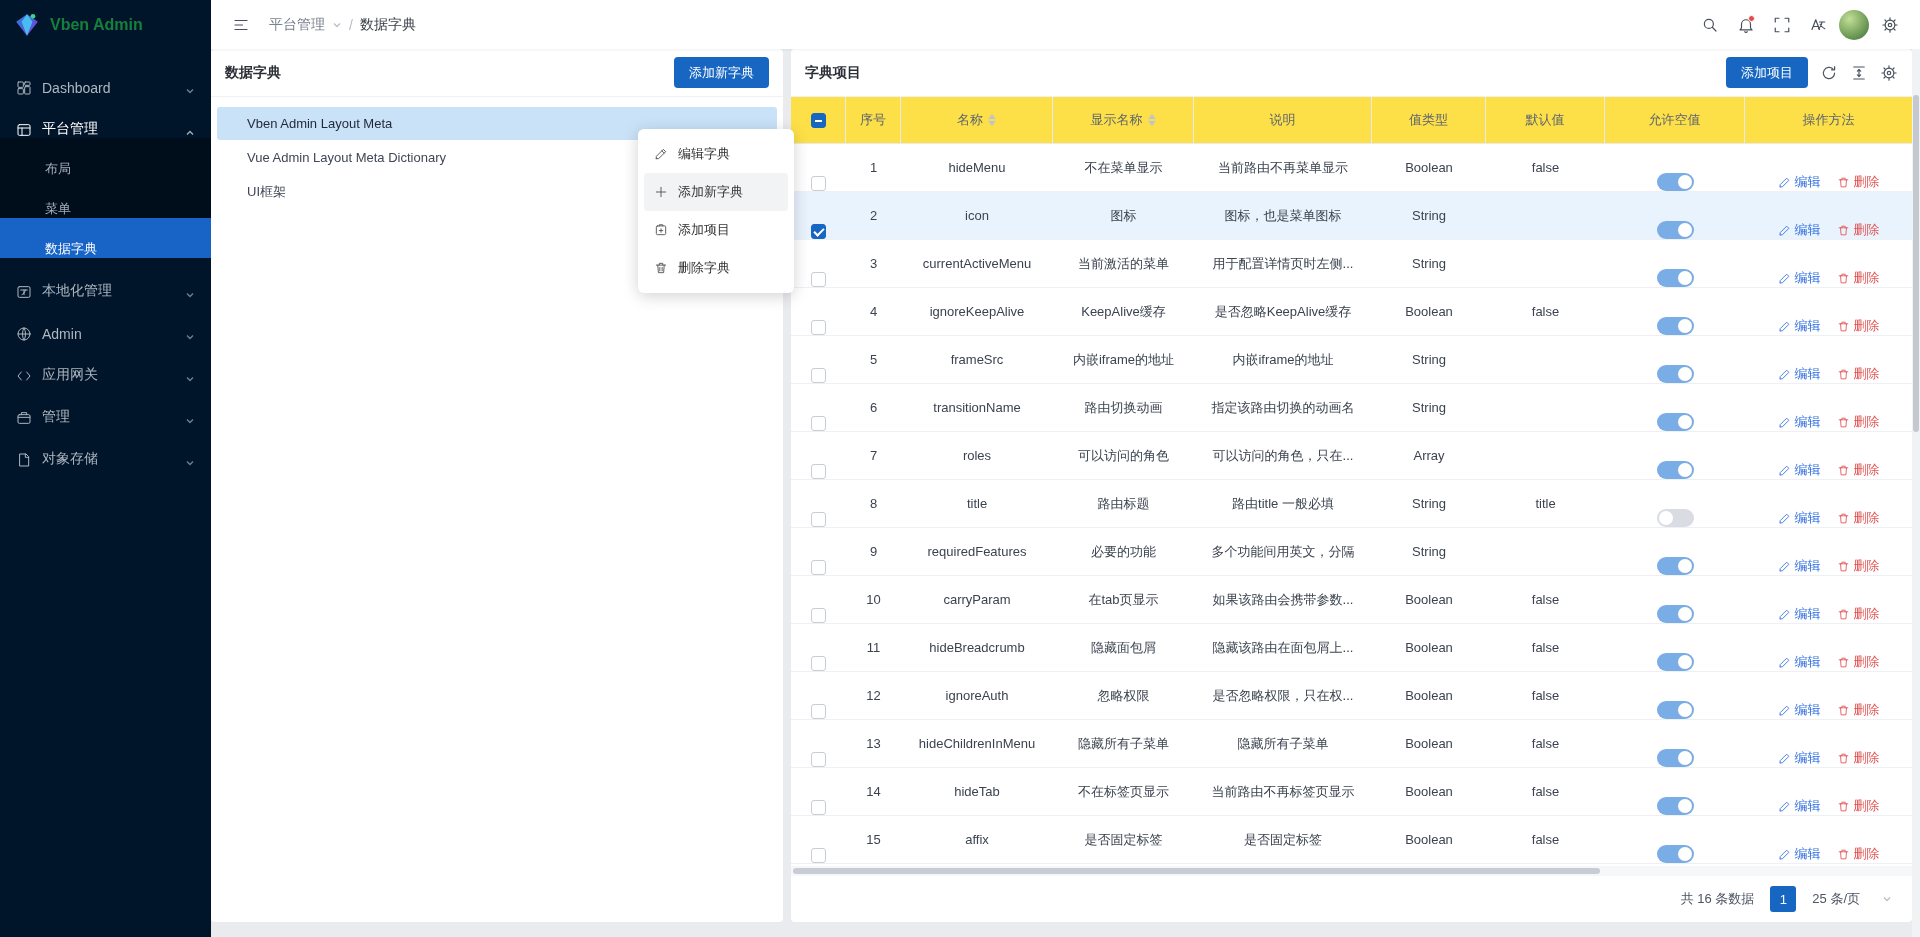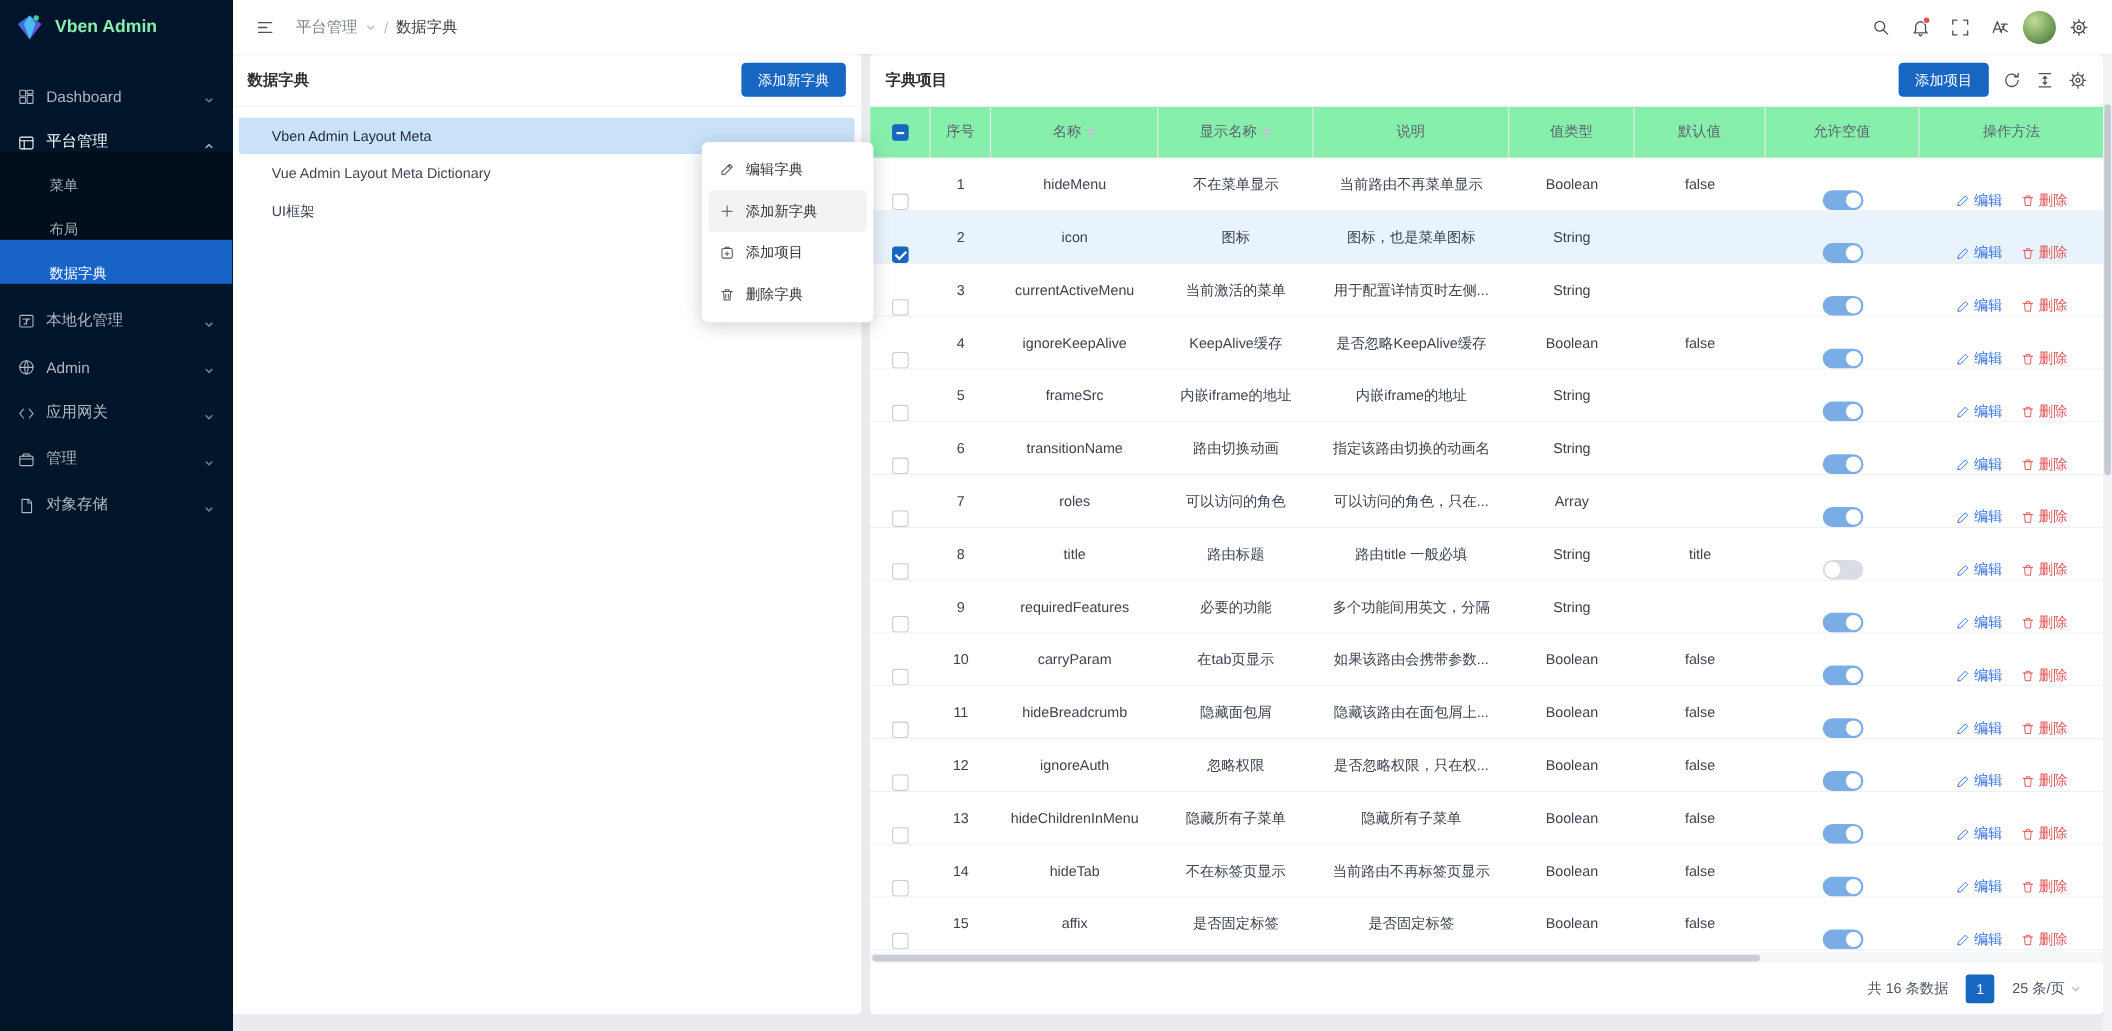--- a/index.html
+++ b/index.html
@@ -1,21 +1,21 @@
 <!DOCTYPE html>
 <html style="--primary: #1766c2; --sidebar-bg: #001529; --sidebar-active: #1764c6; --toggle-on: #7aace6; --toggle-off: #d9dce2; --link-edit: #3370e0; --link-delete: #e25454; --row-selected: #e9f3fd; --list-selected: #c9e2f8;"><head>
 <meta charset="utf-8">
 <style>
   *{box-sizing:border-box;margin:0;padding:0}
   html,body{width:1920px;height:937px;overflow:hidden;background:#e9ebef;
     font-family:"Liberation Sans",sans-serif;font-size:14px;color:#333}
 
   
   .sidebar{position:fixed;left:0;top:0;bottom:0;width:211px;background:var(--sidebar-bg,#001529);z-index:6}
-  .logo{height:50px;display:flex;align-items:center;gap:10px;padding:0 14px;color:#86efac;font-weight:bold;font-size:16px}
+  .logo{height:50px;display:flex;align-items:center;gap:10px;padding:0 14px;color:#15803d;font-weight:bold;font-size:16px}
   .menu{padding-top:4px}
   .menu-item{height:42px;display:flex;align-items:flex-end;gap:10px;padding:0 16px;font-size:14px;color:#aeb7c2;cursor:pointer}
   .menu-item .grow{flex:1;overflow:hidden;white-space:nowrap;text-overflow:ellipsis}
   .menu-item.expanded{color:#fff}
   .submenu{background:rgba(0,0,0,.35)}
   .submenu .menu-item{height:40px;padding-left:45px;font-size:13px;color:#a5aeb9}
   .submenu .menu-item.active{background:var(--sidebar-active,#1764c6);color:#fff}
   .micon{width:16px;height:16px;flex:0 0 auto;stroke:currentColor;fill:none;stroke-width:1.5;stroke-linecap:round;stroke-linejoin:round}
   .caret-svg{width:10px;height:10px;stroke:currentColor;fill:none;stroke-width:1.4;opacity:.65}
   .caret-up{transform:rotate(180deg)}
@@ -52,21 +52,21 @@
   
   .context-menu{position:fixed;left:638px;top:129px;width:156px;background:#fff;border-radius:6px;
     box-shadow:0 3px 16px rgba(0,0,0,.18);padding:6px;z-index:10}
   .context-item{height:38px;display:flex;align-items:center;gap:10px;padding:0 10px;font-size:13px;color:#333;border-radius:4px;cursor:pointer}
   .context-item.hover{background:#f2f3f5}
   .cicon{width:14px;height:14px;stroke:#555;fill:none;stroke-width:1.6;stroke-linecap:round;stroke-linejoin:round;flex:0 0 auto}
 
   
   .table-area{display:flex;flex-direction:column;flex:1;overflow:hidden;
     --cols:55px 55px 152px 141px 178px 114px 119px 140px 1fr}
-  .t-head{display:grid;grid-template-columns:var(--cols);background:#86efac;height:47px;flex:0 0 auto;border-bottom:1px solid #e8eaed}
+  .t-head{display:grid;grid-template-columns:var(--cols);background:#fde047;height:47px;flex:0 0 auto;border-bottom:1px solid #e8eaed}
   .th{display:flex;align-items:center;justify-content:center;gap:5px;font-size:13px;color:#5d6470;border-right:1px solid #e8eaed;overflow:hidden;white-space:nowrap}
   .th:last-child{border-right:none}
   .sorter{display:inline-flex;flex-direction:column;gap:2px;cursor:pointer}
   .sorter i{display:block;width:0;height:0;border-left:4px solid transparent;border-right:4px solid transparent}
   .sorter .up{border-bottom:5px solid #c0c4cc}
   .sorter .down{border-top:5px solid #c0c4cc}
   .t-body{flex:0 0 auto}
   .t-row{display:grid;grid-template-columns:var(--cols);height:48px;border-bottom:1px solid #eef0f3;background:#fff}
   .t-row.selected{background:var(--row-selected,#e9f3fd)}
   .td{font-size:13px;color:#3c434f;line-height:47px;text-align:center;overflow:hidden;white-space:nowrap;text-overflow:ellipsis;padding:0 6px}
@@ -89,21 +89,21 @@
   .link.edit{color:var(--link-edit,#3370e0)}
   .link.del{color:var(--link-delete,#e25454);margin-left:16px}
   .aicon{width:13px;height:13px;stroke:currentColor;fill:none;stroke-width:1.6;stroke-linecap:round;stroke-linejoin:round}
 
   .h-scroll{height:10px;flex:0 0 auto;background:#f6f7f8;position:relative;margin-top:2px}
   .h-thumb{position:absolute;left:2px;top:2px;height:6px;width:72%;background:#c9ccd2;border-radius:3px;cursor:pointer}
 
   .pager{flex:1;display:flex;align-items:flex-start;justify-content:flex-end;gap:16px;padding:10px 20px 0 0;font-size:13px;color:#4b5563}
   .pager-inner{display:flex;align-items:center;gap:16px}
   .page-num{width:26px;height:26px;background:var(--primary,#1766c2);color:#fff;display:flex;align-items:center;justify-content:center;border-radius:3px;font-size:13px;cursor:pointer}
-  .page-size{display:flex;align-items:center;gap:5px;cursor:pointer;color:#4b5563}
+  .page-size{display:flex;align-items:center;gap:22px;cursor:pointer;color:#4b5563}
 
   .v-scroll{position:fixed;right:0;top:49px;bottom:0;width:8px;background:#f1f2f4;z-index:7}
   .v-thumb{position:absolute;left:1px;top:46px;width:6px;height:38%;background:#c4c8cf;border-radius:3px;cursor:pointer}
 </style>
 </head>
 <body>
 
 <aside class="sidebar">
   <div class="logo">
     <svg width="26" height="26" viewBox="0 0 24 24">
@@ -140,24 +140,24 @@
           <path d="M3 9h18M9 9v11"></path>
         </svg>
       <span class="grow">平台管理</span>
       <svg class="caret-svg caret-up" viewBox="0 0 10 10">
           <path d="M2 3.5l3 3 3-3"></path>
         </svg>
     </div>
 
     <div class="submenu">
       <div class="menu-item">
-        <span class="grow">菜单</span>
+        <span class="grow">布局</span>
       </div>
       <div class="menu-item">
-        <span class="grow">布局</span>
+        <span class="grow">菜单</span>
       </div>
       <div class="menu-item active">
         <span class="grow">数据字典</span>
       </div>
     </div>
 
     <div class="menu-item">
       <svg class="micon" viewBox="0 0 24 24">
         <rect x="3" y="4" width="18" height="16" rx="2"></rect>
           <path d="M7 9h10M12 9v7M9 16c2-1 4-3 5-7"></path>

